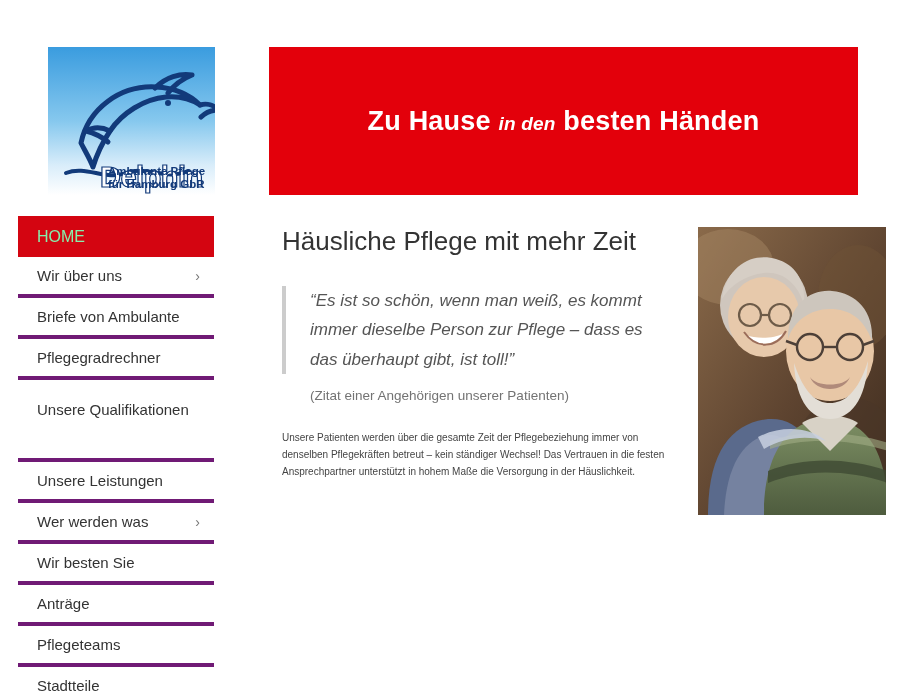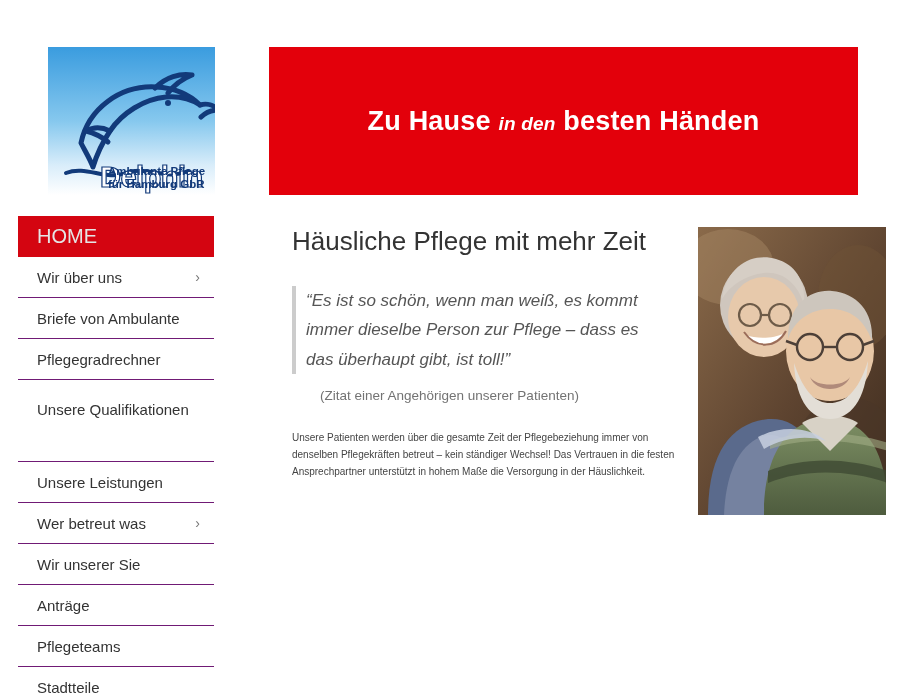--- a/index.html
+++ b/index.html
@@ -67,65 +67,65 @@
     position: absolute;
     left: 18px;
     top: 216px;
     width: 196px;
   }
   .nav-item {
     position: relative;
     height: 41px;
     display: flex;
     align-items: center;
-    border-bottom: 1px solid #701a75;
+    border-bottom: 4px solid #701a75;
     padding-left: 19px;
     padding-right: 14px;
     color: #333333;
     font-size: 15px;
     cursor: pointer;
   }
   .nav-item.active {
     background: #d40511;
-    color: #e5e5e5;
+    color: #86efac;
     border-bottom: none;
-    font-size: 20px;
+    font-size: 16px;
   }
   .nav-item .label { flex: 1; }
   .nav-item.two-line {
     height: 82px;
     align-items: flex-start;
     padding-top: 10px;
     line-height: 40px;
   }
   .chev {
     color: #777777;
     font-size: 14px;
     line-height: 1;
     margin-left: 6px;
   }
 
   
   .main {
     position: absolute;
-    left: 292px;
+    left: 282px;
     top: 224px;
     width: 400px;
   }
   .title {
     font-size: 26px;
     font-weight: normal;
     color: #333333;
     line-height: 1.38;
     margin: 0 0 26px 0;
     max-width: 380px;
   }
   .quote-block {
     border-left: 4px solid #cccccc;
-    padding-left: 10px;
+    padding-left: 24px;
     margin: 0 0 14px 0;
   }
   .quote-text {
     font-style: italic;
     font-size: 17px;
     color: #555555;
     line-height: 1.73;
     margin: 0;
     max-width: 345px;
   }
@@ -212,25 +212,25 @@
     <div class="nav-item">
       <span class="label">Pflegegradrechner</span>
     </div>
     <div class="nav-item two-line">
       <span class="label">Unsere Qualifikationen</span>
     </div>
     <div class="nav-item">
       <span class="label">Unsere Leistungen</span>
     </div>
     <div class="nav-item">
-      <span class="label">Wer betreut was</span>
+      <span class="label">Wer werden was</span>
       <span class="chev">›</span>
     </div>
     <div class="nav-item">
-      <span class="label">Wir unserer Sie</span>
+      <span class="label">Wir besten Sie</span>
     </div>
     <div class="nav-item">
       <span class="label">Anträge</span>
     </div>
     <div class="nav-item">
       <span class="label">Pflegeteams</span>
     </div>
     <div class="nav-item">
       <span class="label">Stadtteile</span>
     </div>

